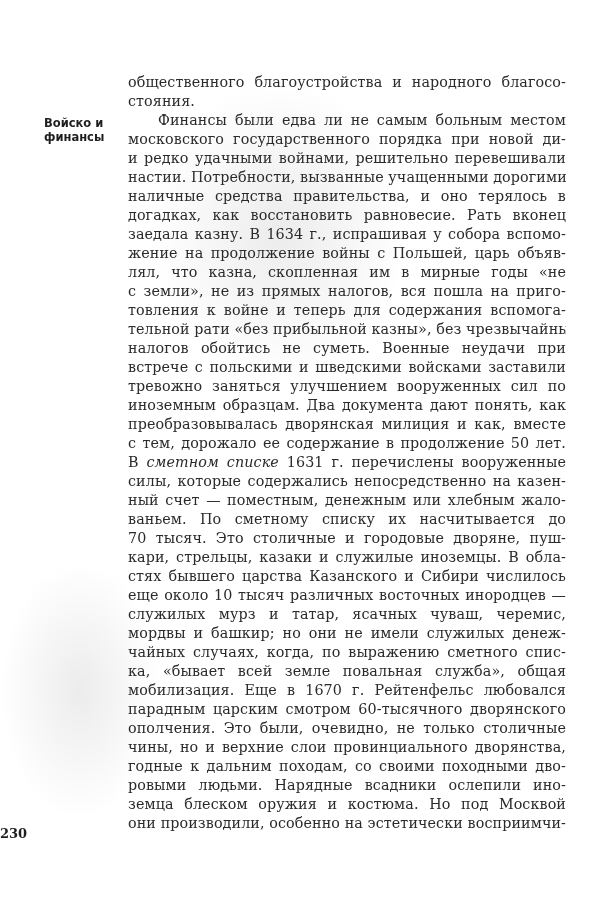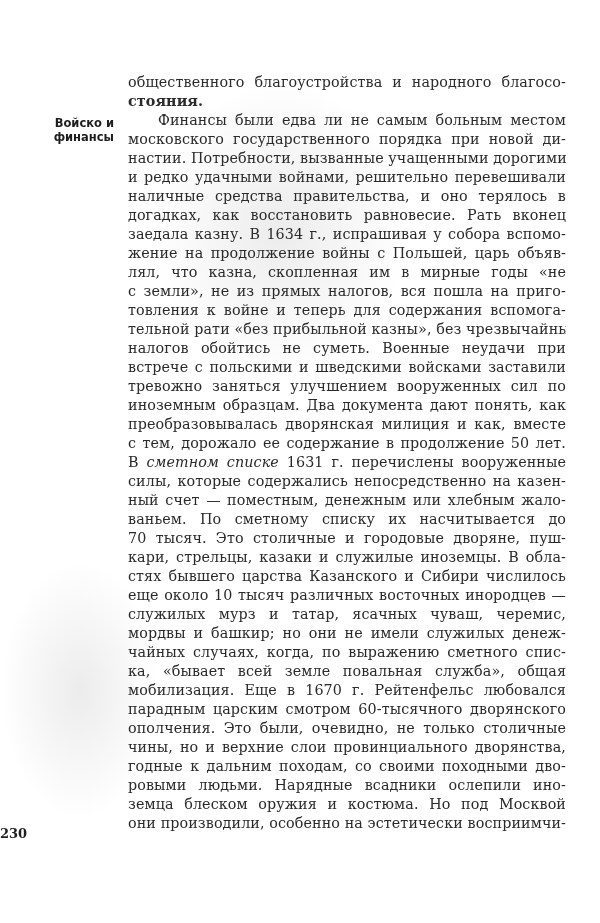--- a/index.html
+++ b/index.html
@@ -22,39 +22,38 @@
     }
     .margin-note {
       position: absolute;
       left: 44px; top: 116px;
       width: 70px;
       font-family: "DejaVu Sans", sans-serif;
       font-size: 11.5px;
       line-height: 14px;
       font-weight: bold;
       color: #1e1e1e;
-      text-align: right;
     }
     .body-text {
       position: absolute;
       left: 128px; top: 73px;
       width: 438px;
     }
     .line {
       display: block;
       height: 19px;
       line-height: 19px;
       font-size: 14.3px;
       white-space: nowrap;
       text-align: justify;
       text-align-last: justify;
       overflow: hidden;
       letter-spacing: 0.1px;
     }
-    .line.last { text-align-last: left; font-weight: bold; }
+    .line.last { text-align-last: left; }
     .line.indent { padding-left: 30px; }
     .italic { font-style: italic; }
     .page-number {
       position: absolute;
       left: 0; width: 600px;
       top: 826px;
       font-size: 13px;
       font-weight: bold;
       color: #1e1e1e;
     }
@@ -70,22 +69,22 @@
   <div class="margin-note">
     <div>Войско и</div>
     <div>финансы</div>
   </div>
 
   <div class="body-text">
     <span class="line">общественного благоустройства и народного благосо-</span>
     <span class="line last">стояния.</span>
     <span class="line indent">Финансы были едва ли не самым больным местом</span>
     <span class="line">московского государственного порядка при новой ди-</span>
+    <span class="line">и редко удачными войнами, решительно перевешивали</span>
     <span class="line">настии. Потребности, вызванные учащенными дорогими</span>
-    <span class="line">и редко удачными войнами, решительно перевешивали</span>
     <span class="line">наличные средства правительства, и оно терялось в</span>
     <span class="line">догадках, как восстановить равновесие. Рать вконец</span>
     <span class="line">заедала казну. В 1634 г., испрашивая у собора вспомо-</span>
     <span class="line">жение на продолжение войны с Польшей, царь объяв-</span>
     <span class="line">лял, что казна, скопленная им в мирные годы «не</span>
     <span class="line">с земли», не из прямых налогов, вся пошла на приго-</span>
     <span class="line">товления к войне и теперь для содержания вспомога-</span>
     <span class="line">тельной рати «без прибыльной казны», без чрезвычайных</span>
     <span class="line">налогов обойтись не суметь. Военные неудачи при</span>
     <span class="line">встрече с польскими и шведскими войсками заставили</span>

